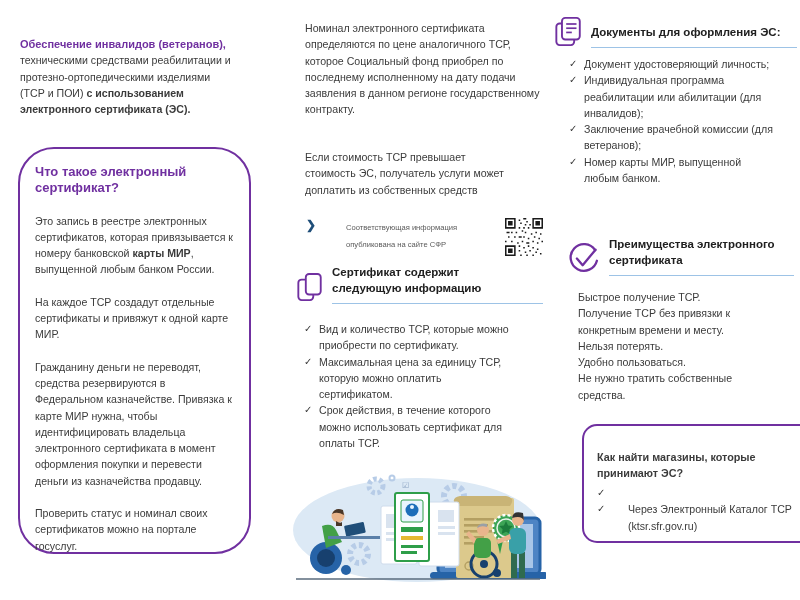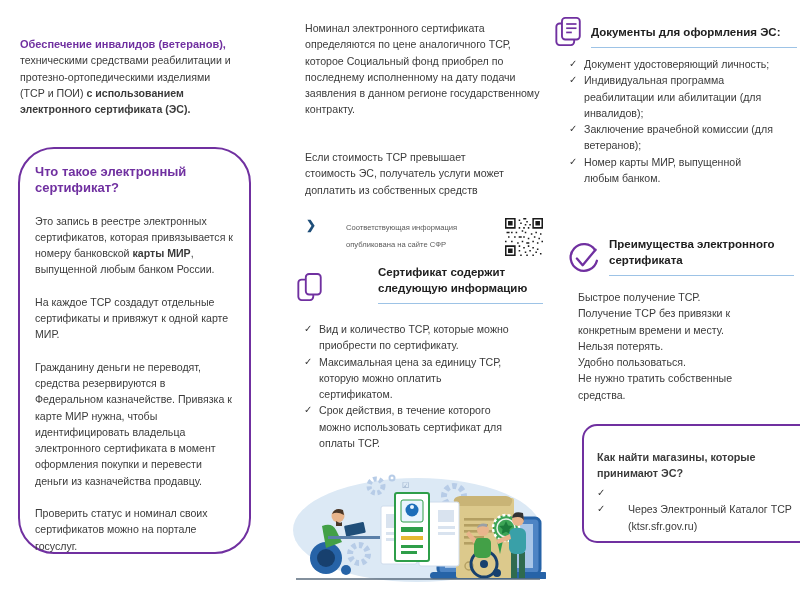--- a/index.html
+++ b/index.html
@@ -70,21 +70,21 @@
 опубликована на сайте СФР</span>
     <svg width="38" height="38" viewBox="0 0 25 25" aria-label="QR">
       <rect x="0" y="0" width="25" height="25" fill="#ffffff"></rect>
       <path fill="#1a1a1a" d="M0,0h7v7h-7z M18,0h7v7h-7z M0,18h7v7h-7z"></path>
       <path fill="#ffffff" d="M1,1h5v5h-5z M19,1h5v5h-5z M1,19h5v5h-5z"></path>
       <path fill="#1a1a1a" d="M2,2h3v3h-3z M20,2h3v3h-3z M2,20h3v3h-3z"></path>
       <path fill="#1a1a1a" d="M9 1h1v1h-1z M12 0h2v1h-2z M14 2h1v1h-1z M10 3h1v1h-1z M13 4h1v1h-1z M16 4h1v1h-1z M9 6h1v1h-1z M12 6h1v1h-1z M15 6h1v1h-1z M11 8h1v1h-1z M1 9h2v1h-2z M4 9h1v1h-1z M7 9h1v1h-1z M13 9h1v1h-1z M20 9h1v1h-1z M17 10h1v1h-1z M23 10h1v1h-1z M2 12h1v1h-1z M6 12h1v1h-1z M9 12h2v1h-2z M12 12h1v1h-1z M19 12h1v1h-1z M15 13h1v1h-1z M22 13h1v1h-1z M0 15h1v1h-1z M4 15h1v1h-1z M11 15h1v1h-1z M18 15h1v1h-1z M24 15h1v1h-1z M8 16h1v1h-1z M14 16h2v1h-2z M21 16h1v1h-1z M9 18h1v1h-1z M15 18h1v1h-1z M12 19h1v1h-1z M18 19h1v1h-1z M9 21h1v1h-1z M16 21h1v1h-1z M21 20h1v1h-1z M13 22h1v1h-1z M20 22h1v1h-1z M23 23h1v1h-1z M10 24h1v1h-1z M14 24h1v1h-1z M18 24h1v1h-1z"></path>
     </svg>
   </div>
 
-  <div class="abs sec-head" style="left:296px;top:265px;width:247px;gap:46px;">
+  <div class="abs sec-head" style="left:296px;top:265px;width:247px;">
     <svg width="28" height="33" viewBox="0 0 30 34" style="margin-right:8px;">
       <rect x="2.5" y="8.5" width="16" height="22" rx="3.5" fill="#ffffff" stroke="#7030A0" stroke-width="2"></rect>
       <rect x="10.5" y="2.5" width="16" height="22" rx="3.5" fill="#ffffff" stroke="#7030A0" stroke-width="2"></rect>
     </svg>
     <div class="sec-title">Сертификат содержит
 следующую информацию</div>
   </div>
 
   <div class="abs clist" style="left:304px;top:321px;width:212px;">
     <div class="item">

